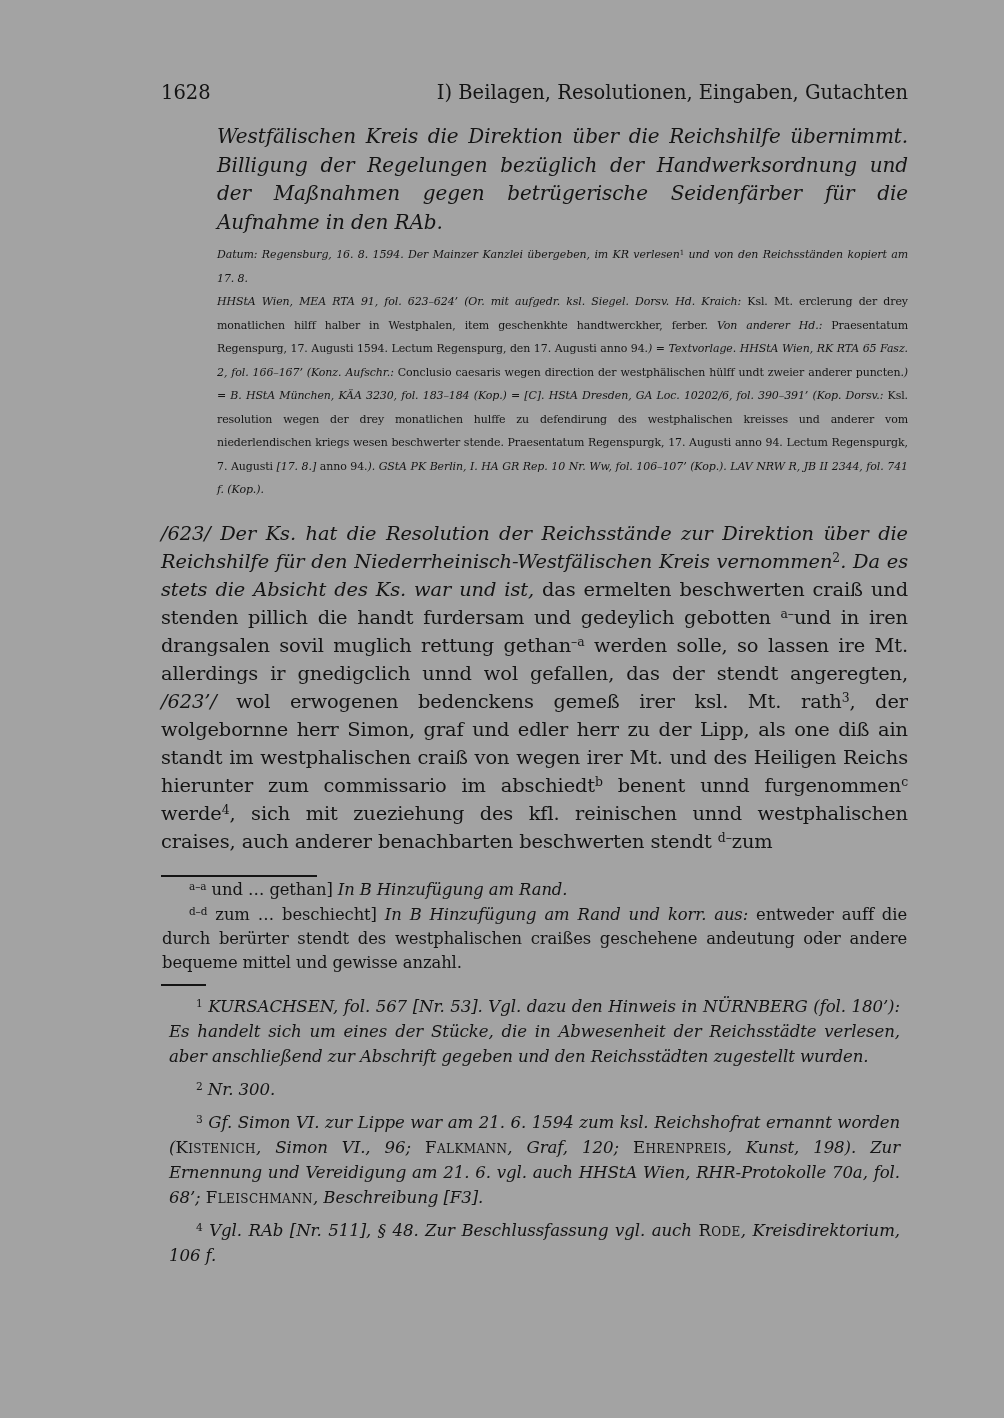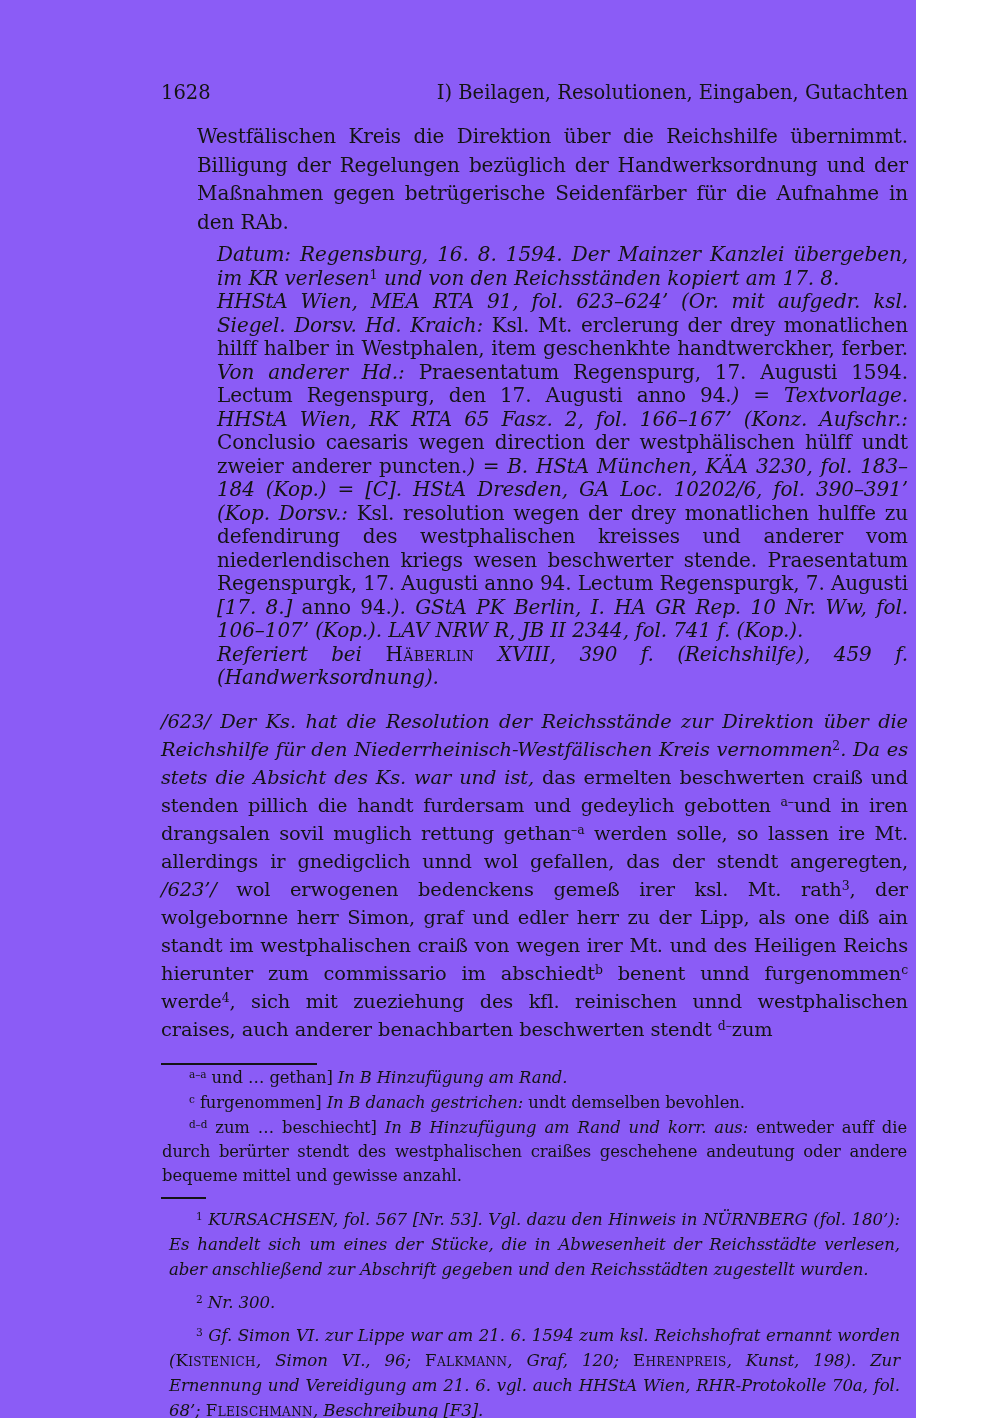--- a/index.html
+++ b/index.html
@@ -3,23 +3,23 @@
 <meta charset="utf-8">
 <title>1628 — I) Beilagen, Resolutionen, Eingaben, Gutachten</title>
 <style>
   html, body {
     margin: 0;
     padding: 0;
     background: #ffffff;
   }
   .sheet {
     position: relative;
-    width: 916px;
+    width: 1004px;
     height: 1418px;
-    background: #8b5cf6;
+    background: #a3a3a3;
     color: #141414;
     font-family: "DejaVu Serif", "Liberation Serif", serif;
     overflow: hidden;
   }
   .textblock {
     position: absolute;
     left: 161px;
     top: 80px;
     width: 747px;
   }
@@ -33,30 +33,31 @@
   .pagenum {
     position: absolute;
     left: 0;
     top: 0;
   }
   .runhead {
     text-align: right;
   }
   
   .summary {
-    margin: 16px 0 0 36px;
+    margin: 16px 0 0 56px;
     font-size: 20px;
     line-height: 28.5px;
+    font-style: italic;
     text-align: justify;
     letter-spacing: -0.1px;
   }
   
   .petit {
     margin: 0 0 0 56px;
-    font-size: 20px;
+    font-size: 11px;
     line-height: 23.5px;
     text-align: justify;
     letter-spacing: -0.1px;
   }
   .datum { margin-top: 7px; }
   
   .bodytext {
     margin-top: 18px;
     font-size: 19.4px;
     line-height: 28px;
@@ -114,28 +115,26 @@
       <span class="pagenum">1628</span>
       <div class="runhead">I) Beilagen, Resolutionen, Eingaben, Gutachten</div>
     </div>
 
     <p class="summary">Westfälischen Kreis die Direktion über die Reichshilfe übernimmt. Billigung der Regelungen bezüglich der Handwerksordnung und der Maßnahmen gegen betrügerische Seidenfärber für die Aufnahme in den RAb.</p>
 
     <p class="petit datum"><span class="seg-i">Datum: Regensburg, 16. 8. 1594. Der Mainzer Kanzlei übergeben, im KR verlesen</span><sup class="seg-sup">1</sup><span class="seg-i"> und von den Reichsständen kopiert am 17. 8.</span></p>
 
     <p class="petit"><span class="seg-i">HHStA Wien, MEA RTA 91, fol. 623–624’ (Or. mit aufgedr. ksl. Siegel. Dorsv. Hd. Kraich: </span><span class="seg-r">Ksl. Mt. erclerung der drey monatlichen hilff halber in Westphalen, item geschenkhte handtwerckher, ferber. </span><span class="seg-i">Von anderer Hd.: </span><span class="seg-r">Praesentatum Regenspurg, 17. Augusti 1594. Lectum Regenspurg, den 17. Augusti anno 94.</span><span class="seg-i">) = Textvorlage. HHStA Wien, RK RTA 65 Fasz. 2, fol. 166–167’ (Konz. Aufschr.: </span><span class="seg-r">Conclusio caesaris wegen direction der westphälischen hülff undt zweier anderer puncten.</span><span class="seg-i">) = B. HStA München, KÄA 3230, fol. 183–184 (Kop.) = [C]. HStA Dresden, GA Loc. 10202/6, fol. 390–391’ (Kop. Dorsv.: </span><span class="seg-r">Ksl. resolution wegen der drey monatlichen hulffe zu defendirung des westphalischen kreisses und anderer vom niederlendischen kriegs wesen beschwerter stende. Praesentatum Regenspurgk, 17. Augusti anno 94. Lectum Regenspurgk, 7. Augusti </span><span class="seg-i">[17. 8.] </span><span class="seg-r">anno 94.</span><span class="seg-i">). GStA PK Berlin, I. HA GR Rep. 10 Nr. Ww, fol. 106–107’ (Kop.). LAV NRW R, JB II 2344, fol. 741 f. (Kop.).</span></p>
 
-    <p class="petit"><span class="seg-i">Referiert bei </span><span class="seg-sc">Häberlin</span><span class="seg-i"> XVIII, 390 f. (Reichshilfe), 459 f. (Handwerksordnung).</span></p>
 
     <p class="bodytext"><span class="seg-i">/623/ Der Ks. hat die Resolution der Reichsstände zur Direktion über die Reichshilfe für den Niederrheinisch-Westfälischen Kreis vernommen</span><sup class="seg-sup">2</sup><span class="seg-i">. Da es stets die Absicht des Ks. war und ist,</span><span class="seg-r"> das ermelten beschwerten craiß und stenden pillich die handt furdersam und gedeylich gebotten </span><sup class="seg-sup">a–</sup><span class="seg-r">und in iren drangsalen sovil muglich rettung gethan</span><sup class="seg-sup">–a</sup><span class="seg-r"> werden solle, so lassen ire Mt. allerdings ir gnedigclich unnd wol gefallen, das der stendt angeregten, </span><span class="seg-i">/623’/</span><span class="seg-r"> wol erwogenen bedenckens gemeß irer ksl. Mt. rath</span><sup class="seg-sup">3</sup><span class="seg-r">, der wolgebornne herr Simon, graf und edler herr zu der Lipp, als one diß ain standt im westphalischen craiß von wegen irer Mt. und des Heiligen Reichs hierunter zum commissario im abschiedt</span><sup class="seg-sup">b</sup><span class="seg-r"> benent unnd furgenommen</span><sup class="seg-sup">c</sup><span class="seg-r"> werde</span><sup class="seg-sup">4</sup><span class="seg-r">, sich mit zueziehung des kfl. reinischen unnd westphalischen craises, auch anderer benachbarten beschwerten stendt </span><sup class="seg-sup">d–</sup><span class="seg-r">zum</span></p>
 
     <div class="variants">
       <div class="rule rule-variants"></div>
       <p class="fn"><sup class="seg-sup">a–a</sup><span class="seg-r"> und … gethan] </span><span class="seg-i">In B Hinzufügung am Rand.</span></p>
-      <p class="fn"><sup class="seg-sup">c</sup><span class="seg-r"> furgenommen] </span><span class="seg-i">In B danach gestrichen:</span><span class="seg-r"> undt demselben bevohlen.</span></p>
       <p class="fn"><sup class="seg-sup">d–d</sup><span class="seg-r"> zum … beschiecht] </span><span class="seg-i">In B Hinzufügung am Rand und korr. aus:</span><span class="seg-r"> entweder auff die durch berürter stendt des westphalischen craißes geschehene andeutung oder andere bequeme mittel und gewisse anzahl.</span></p>
     </div>
 
     <div class="footnotes">
       <div class="rule rule-footnotes"></div>
       <p class="note"><sup class="seg-sup">1</sup><span class="seg-i"> KURSACHSEN, fol. 567 [Nr. 53]. Vgl. dazu den Hinweis in NÜRNBERG (fol. 180’): Es handelt sich um eines der Stücke, die in Abwesenheit der Reichsstädte verlesen, aber anschließend zur Abschrift gegeben und den Reichsstädten zugestellt wurden.</span></p>
       <p class="note"><sup class="seg-sup">2</sup><span class="seg-i"> Nr. 300.</span></p>
       <p class="note"><sup class="seg-sup">3</sup><span class="seg-i"> Gf. Simon VI. zur Lippe war am 21. 6. 1594 zum ksl. Reichshofrat ernannt worden (</span><span class="seg-sc">Kistenich</span><span class="seg-i">, Simon VI., 96; </span><span class="seg-sc">Falkmann</span><span class="seg-i">, Graf, 120; </span><span class="seg-sc">Ehrenpreis</span><span class="seg-i">, Kunst, 198). Zur Ernennung und Vereidigung am 21. 6. vgl. auch HHStA Wien, RHR-Protokolle 70a, fol. 68’; </span><span class="seg-sc">Fleischmann</span><span class="seg-i">, Beschreibung [F3].</span></p>
       <p class="note"><sup class="seg-sup">4</sup><span class="seg-i"> Vgl. RAb [Nr. 511], § 48. Zur Beschlussfassung vgl. auch </span><span class="seg-sc">Rode</span><span class="seg-i">, Kreisdirektorium, 106 f.</span></p>
     </div>

